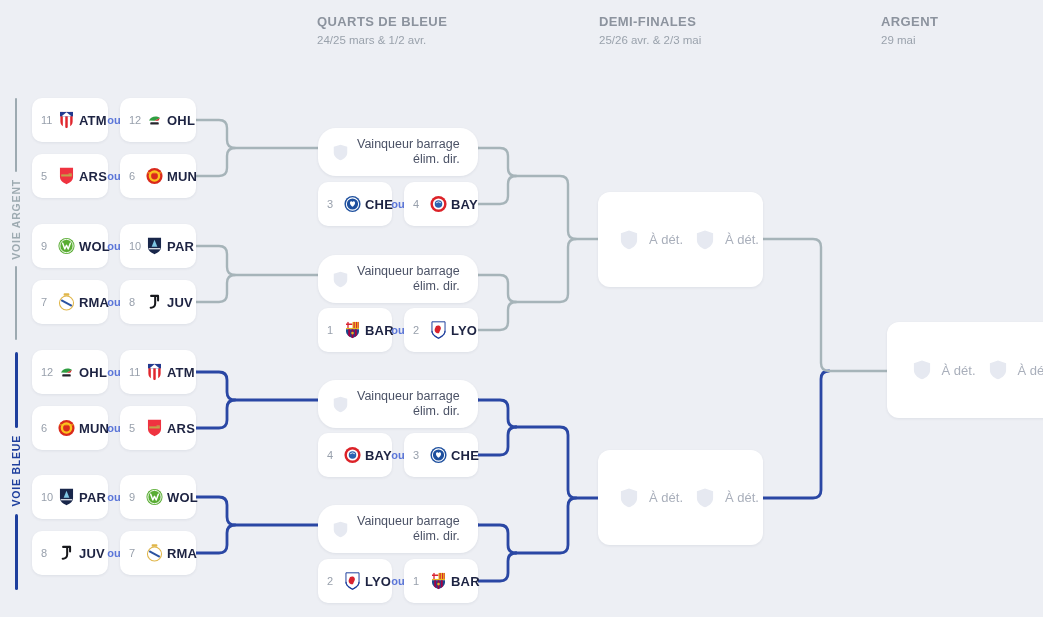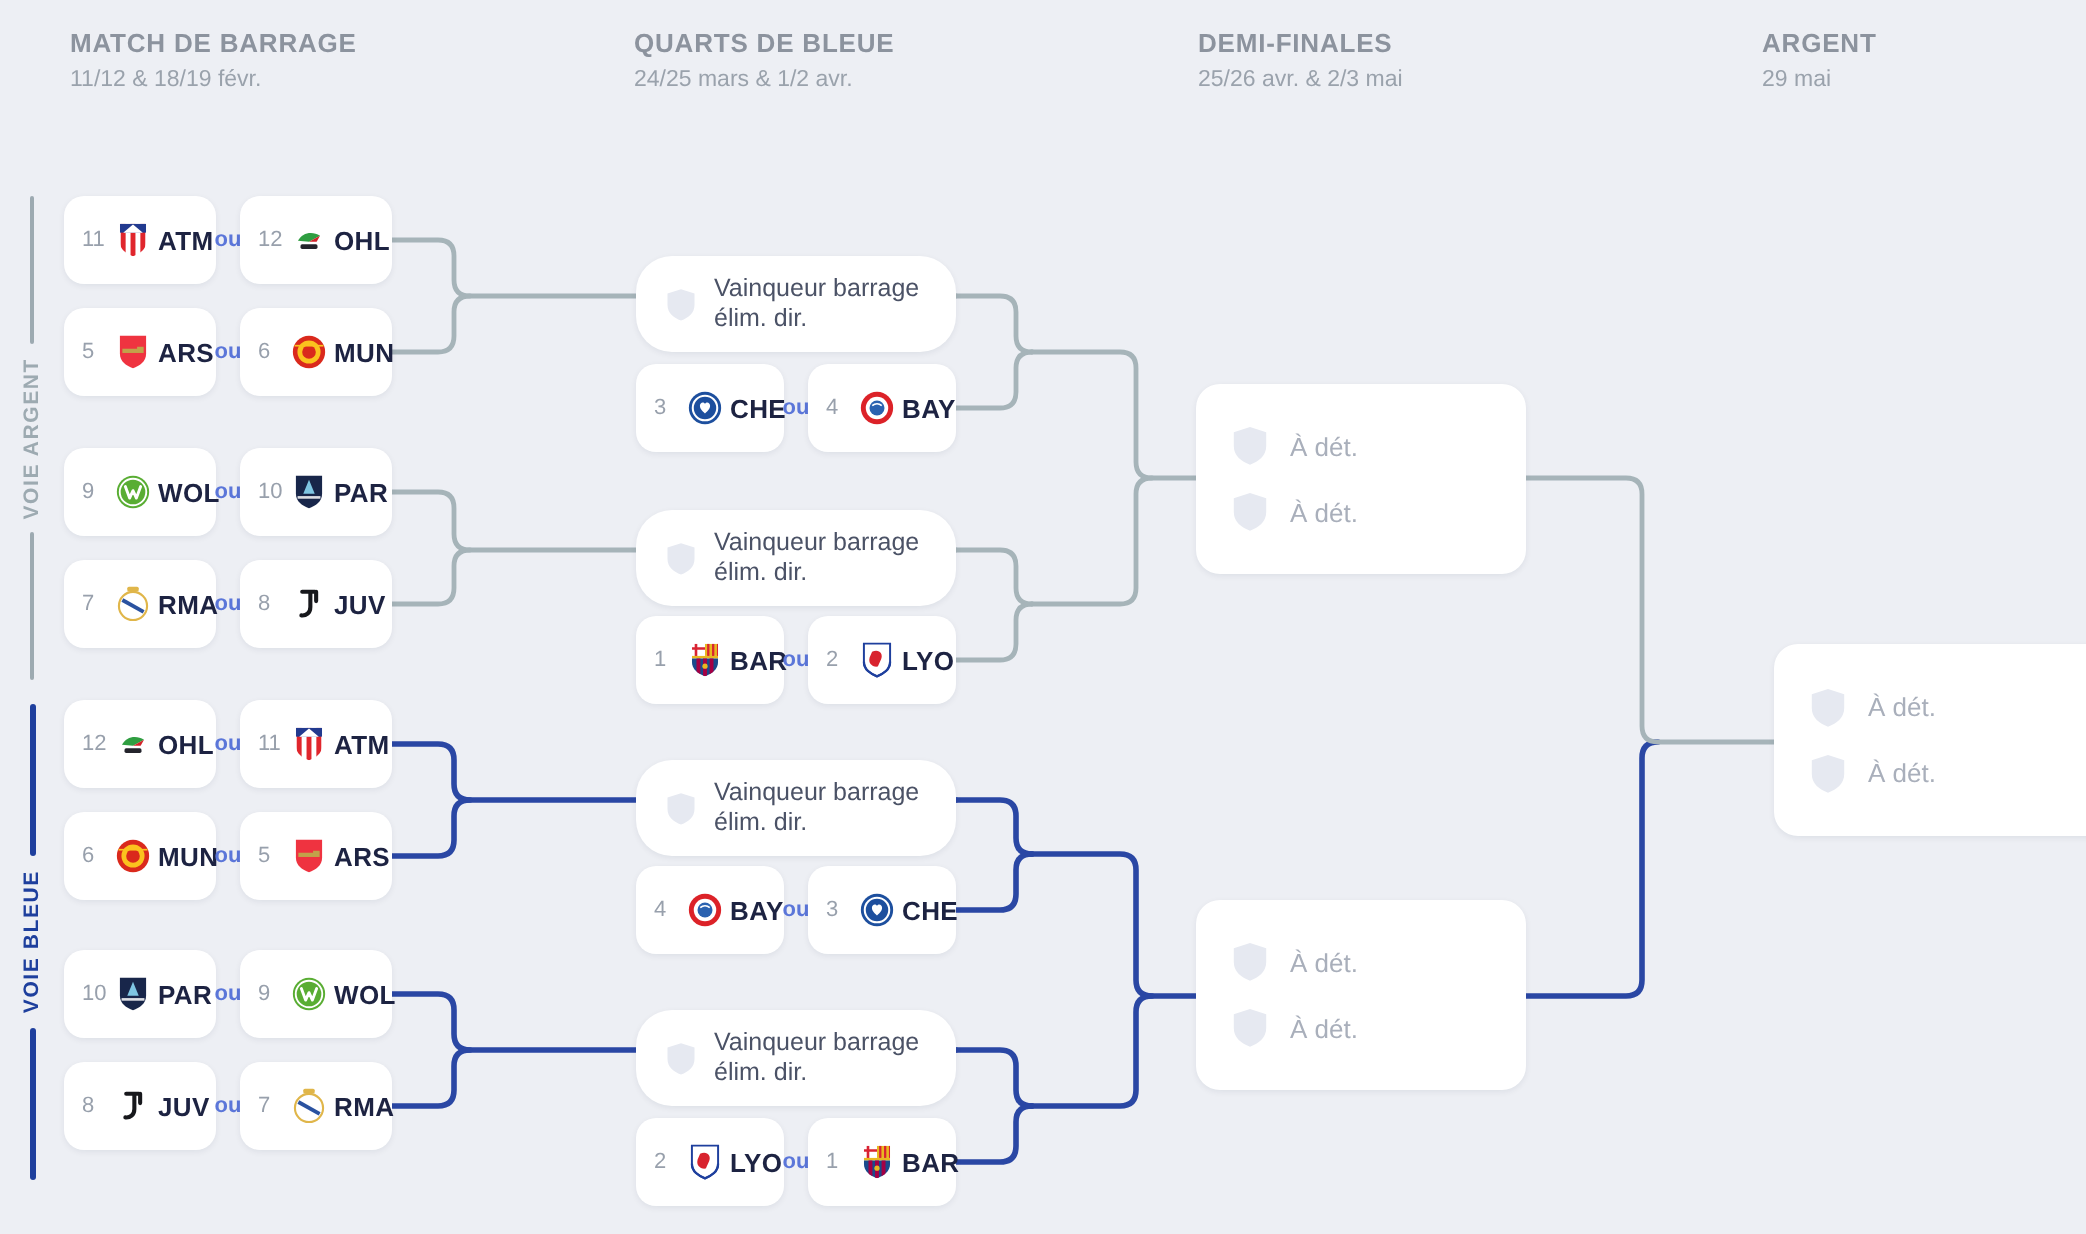--- a/index.html
+++ b/index.html
@@ -31,41 +31,37 @@
   .mini-card{position:absolute;top:0;height:44px;box-sizing:border-box;background:var(--card);border-radius:10px;
     box-shadow:0 1px 3px rgba(20,30,60,.07);display:flex;align-items:center;padding:0 6px 0 9px;}
   .mini-card.left{left:0;} .mini-card.right{right:0;}
   .seed{min-width:13px;font-size:11px;color:var(--seed);margin-right:4px;}
   .logo{width:17px;height:18px;display:inline-flex;margin-right:4px;flex:none;}
   .logo svg{width:100%;height:100%;}
   .code{font-size:13px;font-weight:bold;color:var(--code);letter-spacing:.2px;}
   .ou{position:absolute;left:50%;top:50%;transform:translate(-50%,-50%);font-size:11px;font-weight:bold;color:var(--ou);}
 
   .winner-card{position:absolute;width:160px;height:48px;box-sizing:border-box;background:var(--card);border-radius:18px;z-index:2;
-    box-shadow:0 1px 3px rgba(20,30,60,.07);display:flex;align-items:center;padding-left:15px;gap:9px;}
+    box-shadow:0 1px 3px rgba(20,30,60,.07);display:flex;align-items:center;padding-left:15px;gap:9px;text-align:right;}
   .winner-card .ph-shield{width:15px;height:17px;color:var(--shield);flex:none;}
   .winner-card .ph-shield svg{width:100%;height:100%;}
   .winner-card .wtext{font-size:12.5px;line-height:15px;color:var(--winner-text);}
 
   .tbd-card{position:absolute;box-sizing:border-box;background:var(--card);border-radius:12px;z-index:2;
-    box-shadow:0 1px 3px rgba(20,30,60,.07);display:flex;flex-direction:column;justify-content:center;gap:13px;padding-left:18px;}
+    box-shadow:0 1px 3px rgba(20,30,60,.07);display:flex;justify-content:center;gap:13px;padding-left:18px;}
   .tbd-row{display:flex;align-items:center;gap:11px;}
   .tbd-row .ph-shield{width:18px;height:20px;color:var(--shield);flex:none;}
   .tbd-row .ph-shield svg{width:100%;height:100%;}
   .tbd-row .tbd-label{font-size:13px;color:var(--tbd-text);}
 </style>
 </head>
 <body>
 
 <div id="page" style="--bg: #edeff4; --card: #ffffff; --silver: #a6b4b9; --blue: #2a47a4; --rail-silver: #9daab1; --rail-blue: #1e3f9d; --header-title: #8c939e; --header-sub: #9aa2ac; --seed: #98a0ac; --code: #1d2342; --ou: #5b76d9; --tbd-text: #a9afbb; --winner-text: #4b5266; --shield: #e6e9f1;">
 
-  <div class="col-header" style="left:35px">
-    <div class="title">MATCH DE BARRAGE</div>
-    <div class="dates">11/12 &amp; 18/19 févr.</div>
-  </div>
   <div class="col-header" style="left:317px">
     <div class="title">QUARTS DE BLEUE</div>
     <div class="dates">24/25 mars &amp; 1/2 avr.</div>
   </div>
   <div class="col-header" style="left:599px">
     <div class="title">DEMI-FINALES</div>
     <div class="dates">25/26 avr. &amp; 2/3 mai</div>
   </div>
   <div class="col-header" style="left:881px">
     <div class="title">ARGENT</div>

